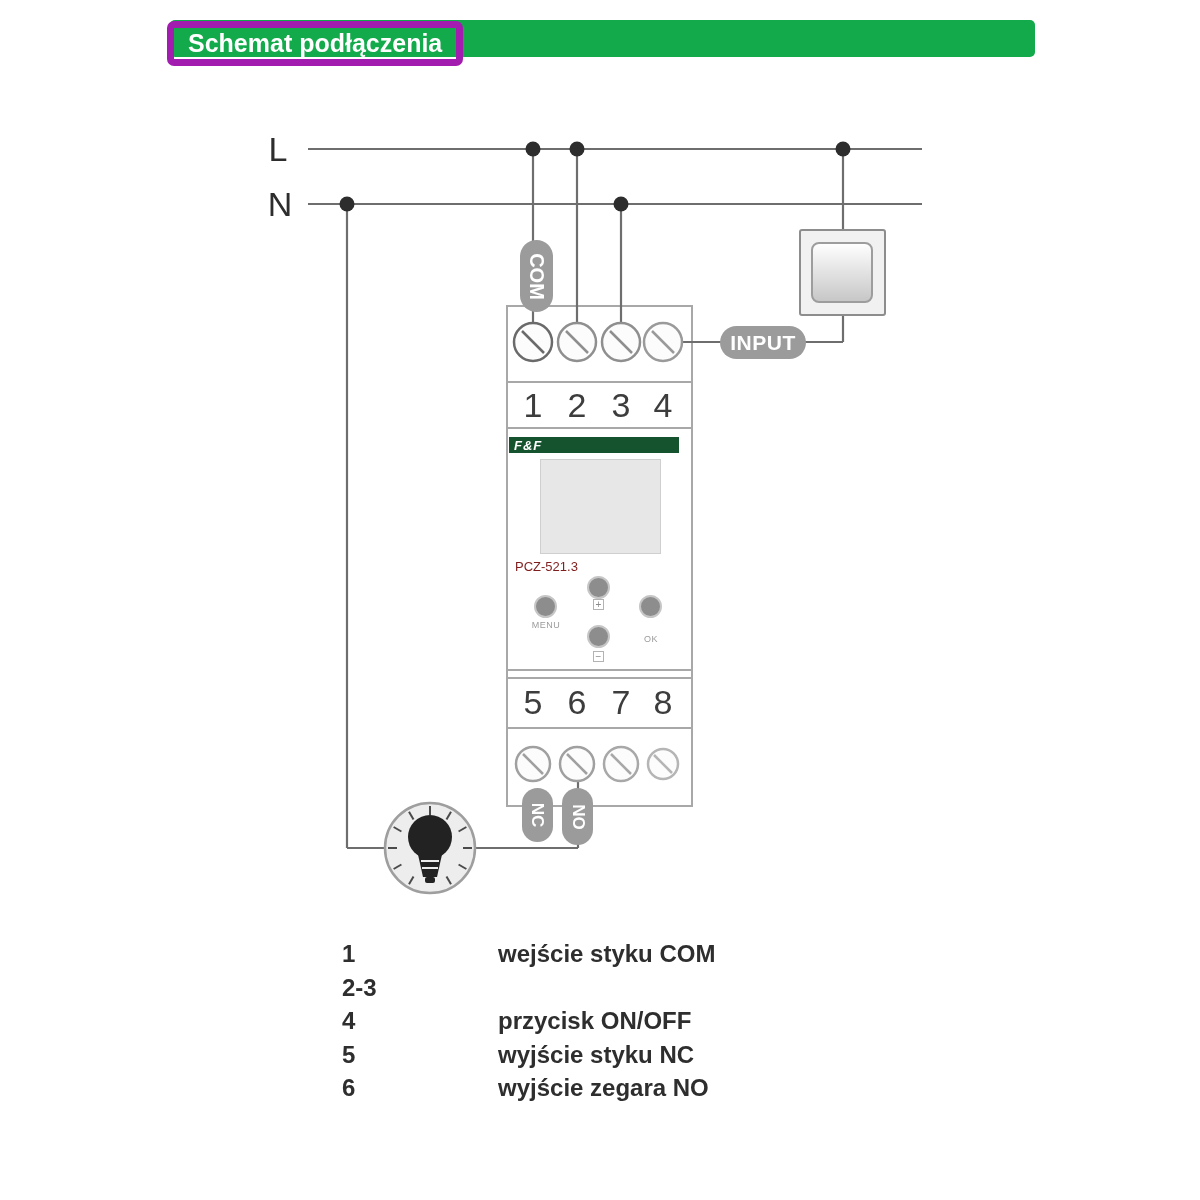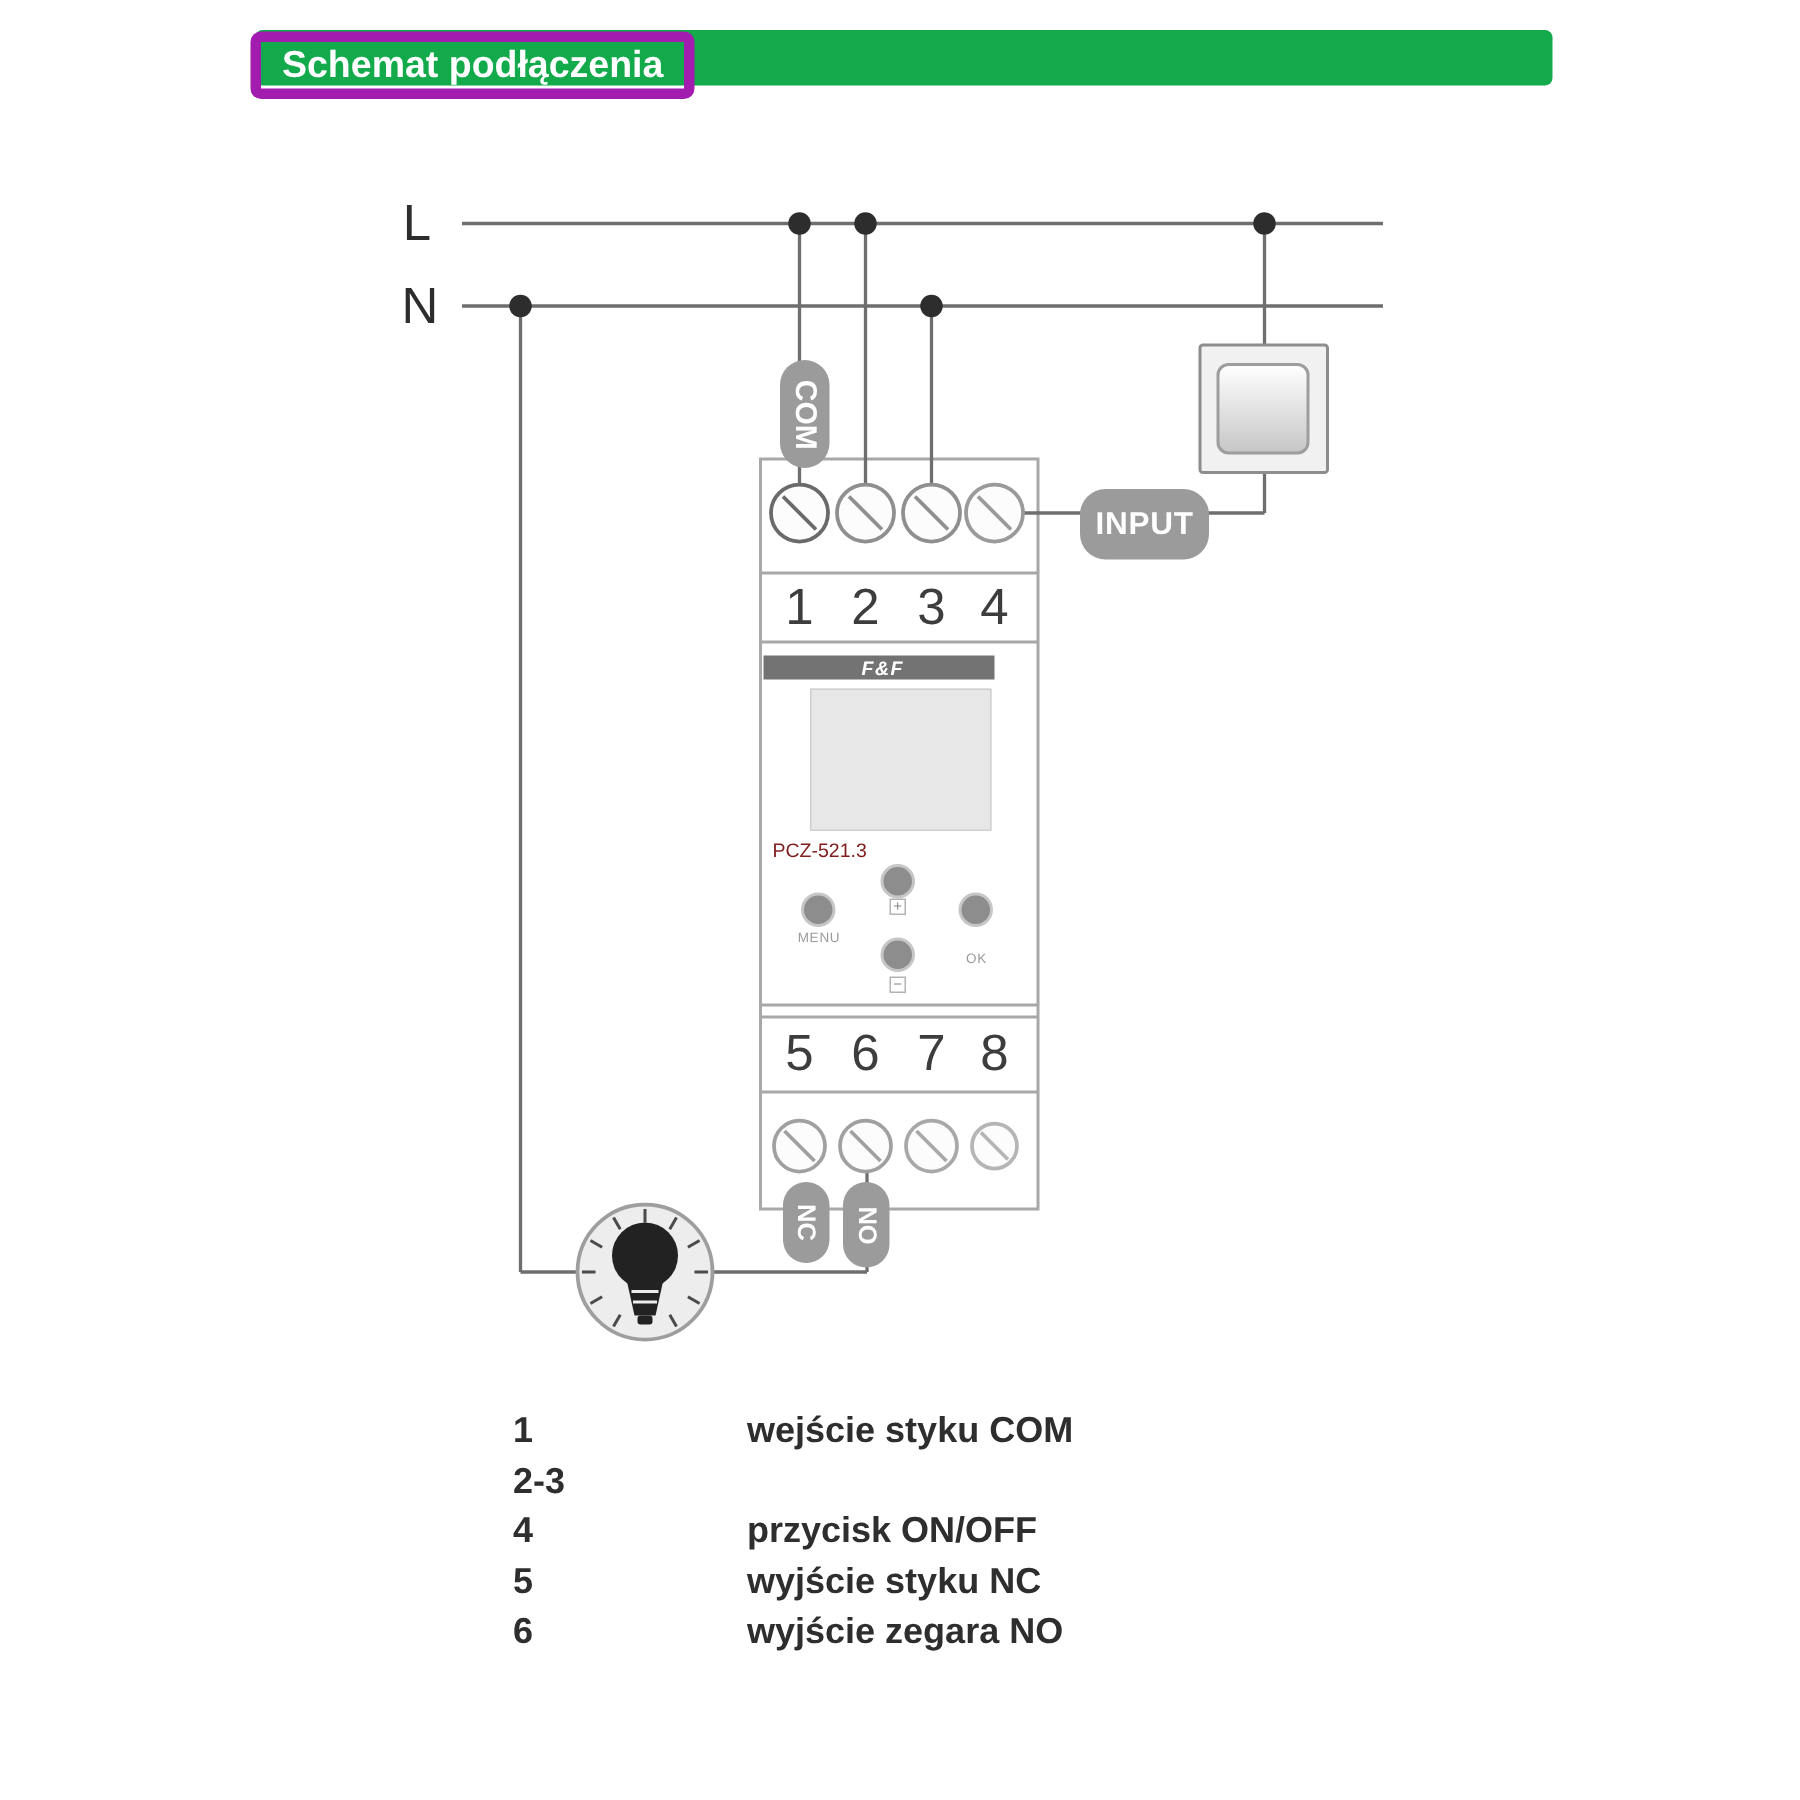--- a/index.html
+++ b/index.html
@@ -8,41 +8,41 @@
   
   .header{position:absolute;left:170px;top:20px;width:865px;height:37px;background:#12aa4b;border-radius:5px;}
   .header-title{position:absolute;left:-3px;top:1px;height:31px;padding:0 14px;border:7px solid #a21caf;
                 border-radius:7px;display:flex;align-items:center;color:#fff;font-size:25px;font-weight:bold;
                 white-space:nowrap;}
   
   .bus-label{position:absolute;width:44px;text-align:center;font-size:34px;color:#2d2d2d;}
   
   svg.gfx{position:absolute;left:0;top:0;z-index:1;}
   
-  .logo-band{position:absolute;left:509px;top:437px;width:154px;height:16px;background:#737373;z-index:2;
-             display:flex;align-items:center;justify-content:center;}
+  .logo-band{position:absolute;left:509px;top:437px;width:170px;height:16px;background:#14532d;z-index:2;
+             display:flex;align-items:center;}
   .brand{color:#fff;font-size:13px;font-weight:bold;font-style:italic;padding-left:5px;letter-spacing:1px;}
   .lcd{position:absolute;left:540px;top:459px;width:119px;height:93px;background:#e7e7e7;
        border:1px solid #cfcfcf;z-index:2;}
   .model{position:absolute;left:515px;top:559px;font-size:13px;color:#7f1d1d;z-index:2;}
   .dev-btn{position:absolute;width:19px;height:19px;border-radius:50%;background:#8d8d8d;
            border:2px solid #c6c6c6;z-index:2;}
   .mini{position:absolute;width:11px;height:11px;border:1px solid #b3b3b3;color:#8a8a8a;font-size:10px;
         line-height:10px;text-align:center;z-index:2;box-sizing:border-box;}
   .btn-label{position:absolute;width:44px;text-align:center;font-size:9px;color:#9b9b9b;z-index:2;
              letter-spacing:.5px;}
   
   .tnum{position:absolute;width:44px;height:42px;line-height:42px;text-align:center;font-size:34px;
         color:#3d3d3d;z-index:2;}
   
   .badge{position:absolute;background:#9b9b9b;color:#fff;font-weight:bold;display:flex;align-items:center;
          justify-content:center;z-index:3;}
   .badge .vtext{transform:rotate(90deg);white-space:nowrap;}
   .badge-com{left:520px;top:240px;width:33px;height:72px;border-radius:17px;font-size:20px;}
-  .badge-input{left:720px;top:326px;width:86px;height:47px;border-radius:17px;font-size:21px;letter-spacing:.5px;}
+  .badge-input{left:720px;top:326px;width:86px;height:33px;border-radius:17px;font-size:21px;letter-spacing:.5px;}
   .badge-nc{left:522px;top:788px;width:31px;height:54px;border-radius:16px;font-size:17px;}
   .badge-no{left:562px;top:788px;width:31px;height:57px;border-radius:16px;font-size:17px;}
   
   .legend{position:absolute;left:342px;top:937px;font-size:24px;font-weight:bold;color:#2e2e2e;
           line-height:33.5px;z-index:2;}
   .legend-row{display:flex;}
   .legend-num{width:156px;flex:0 0 156px;}
 </style>
 </head>
 <body>

